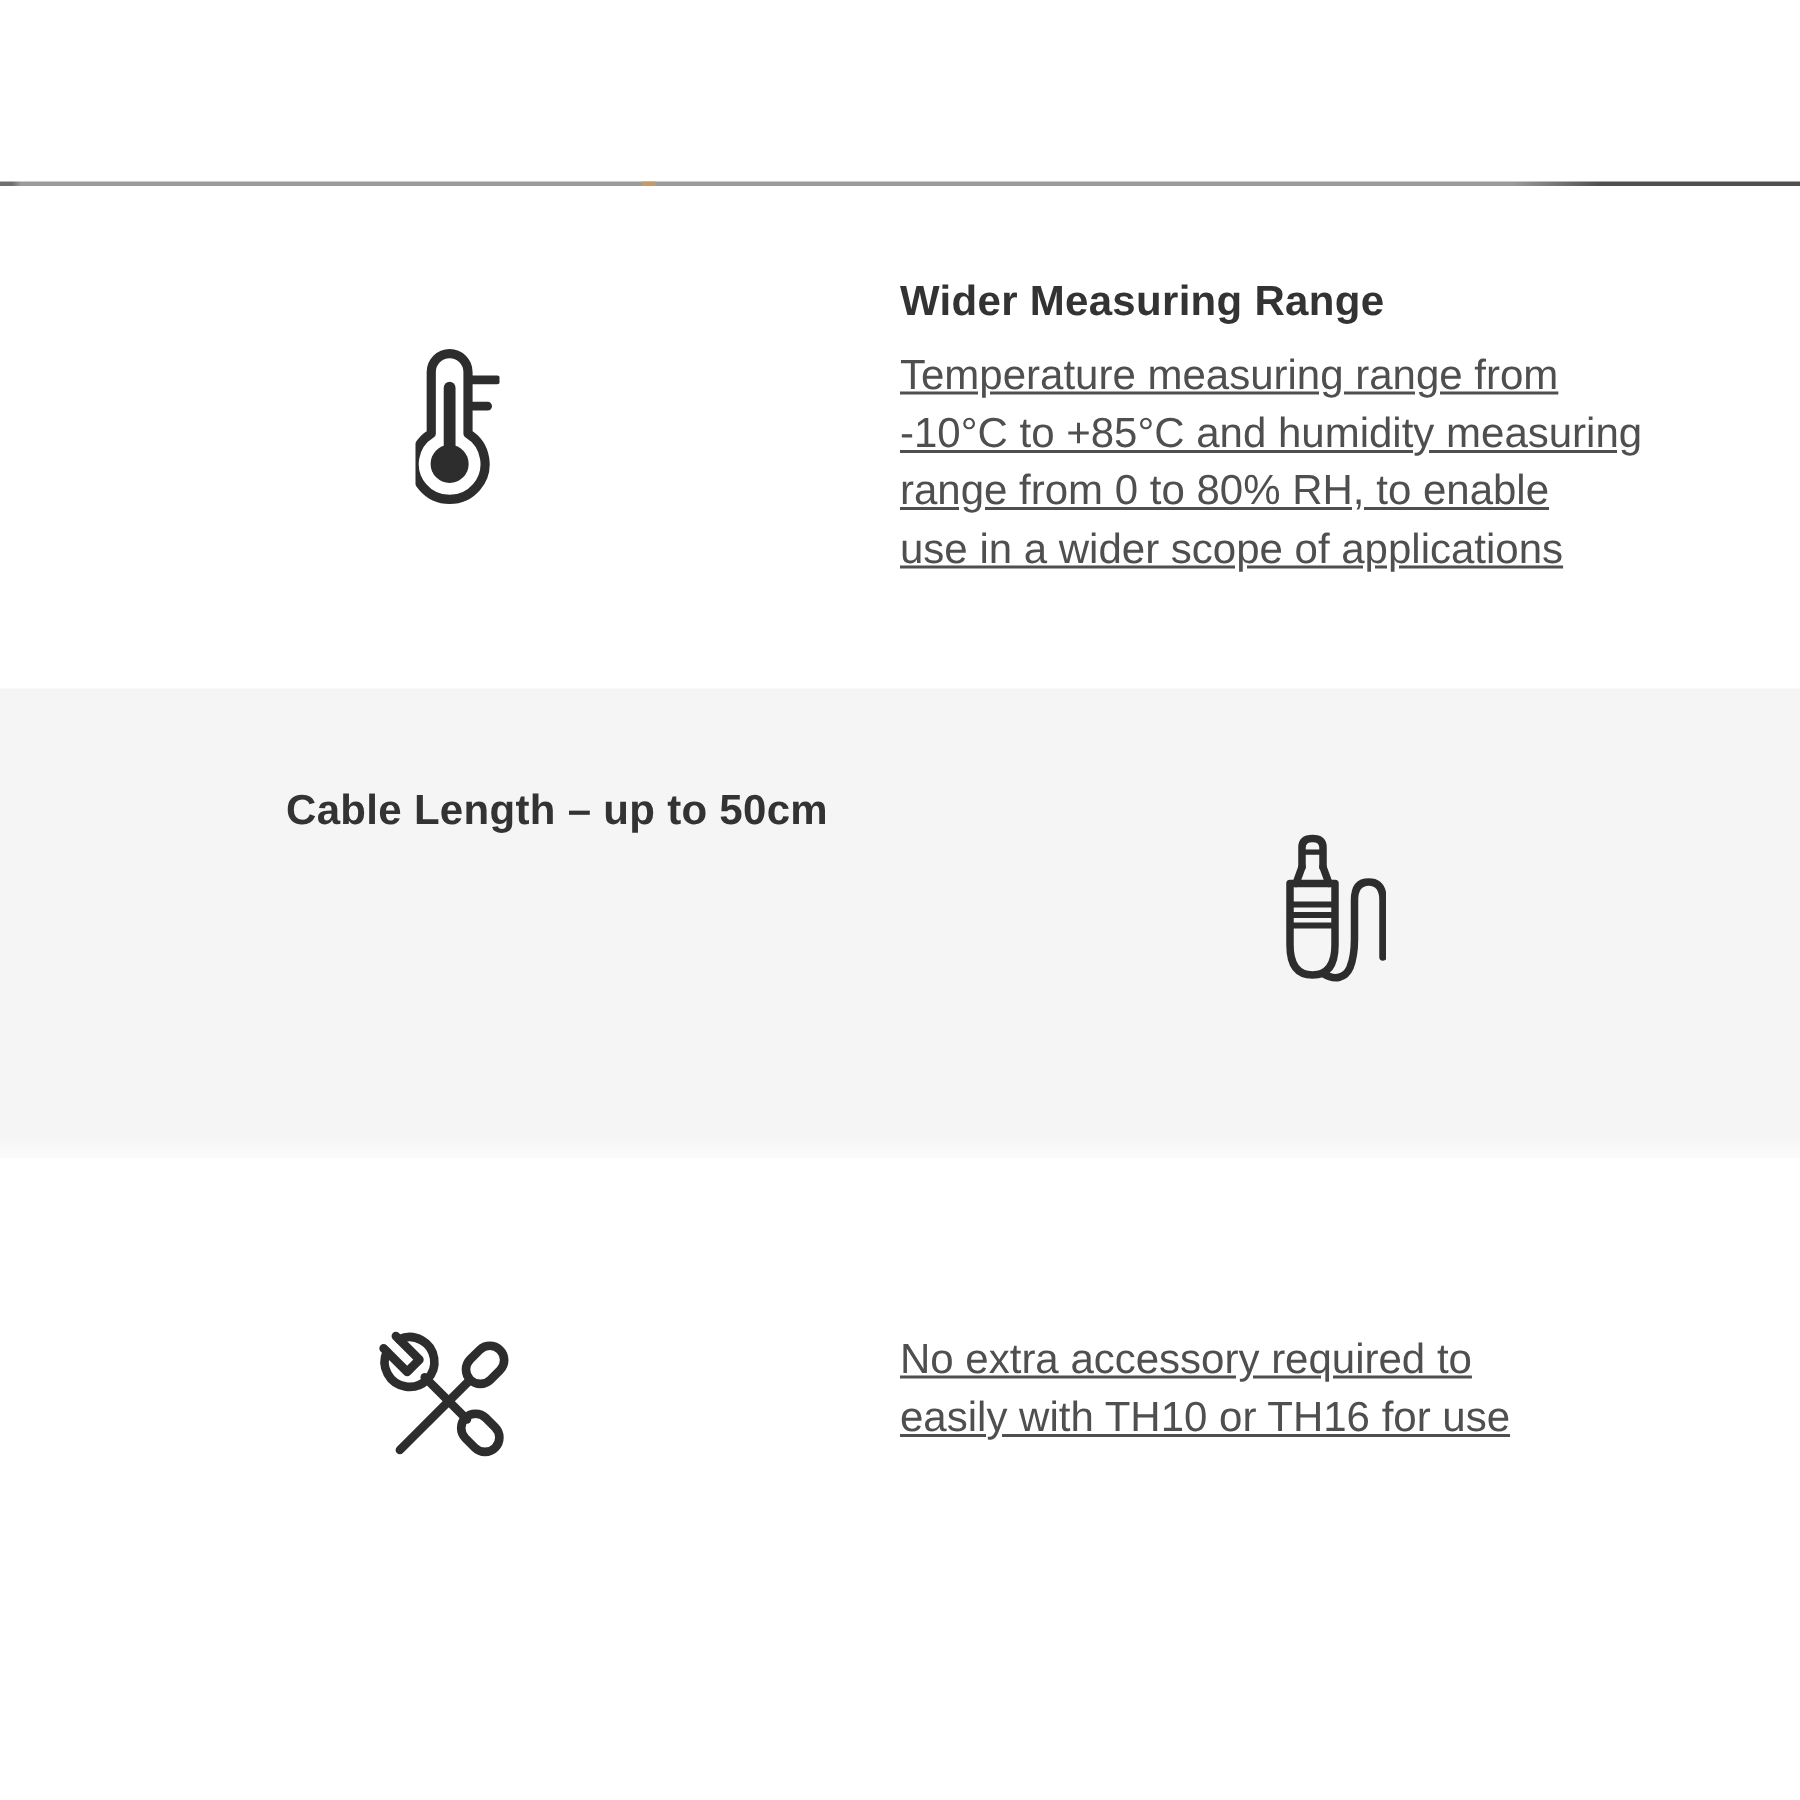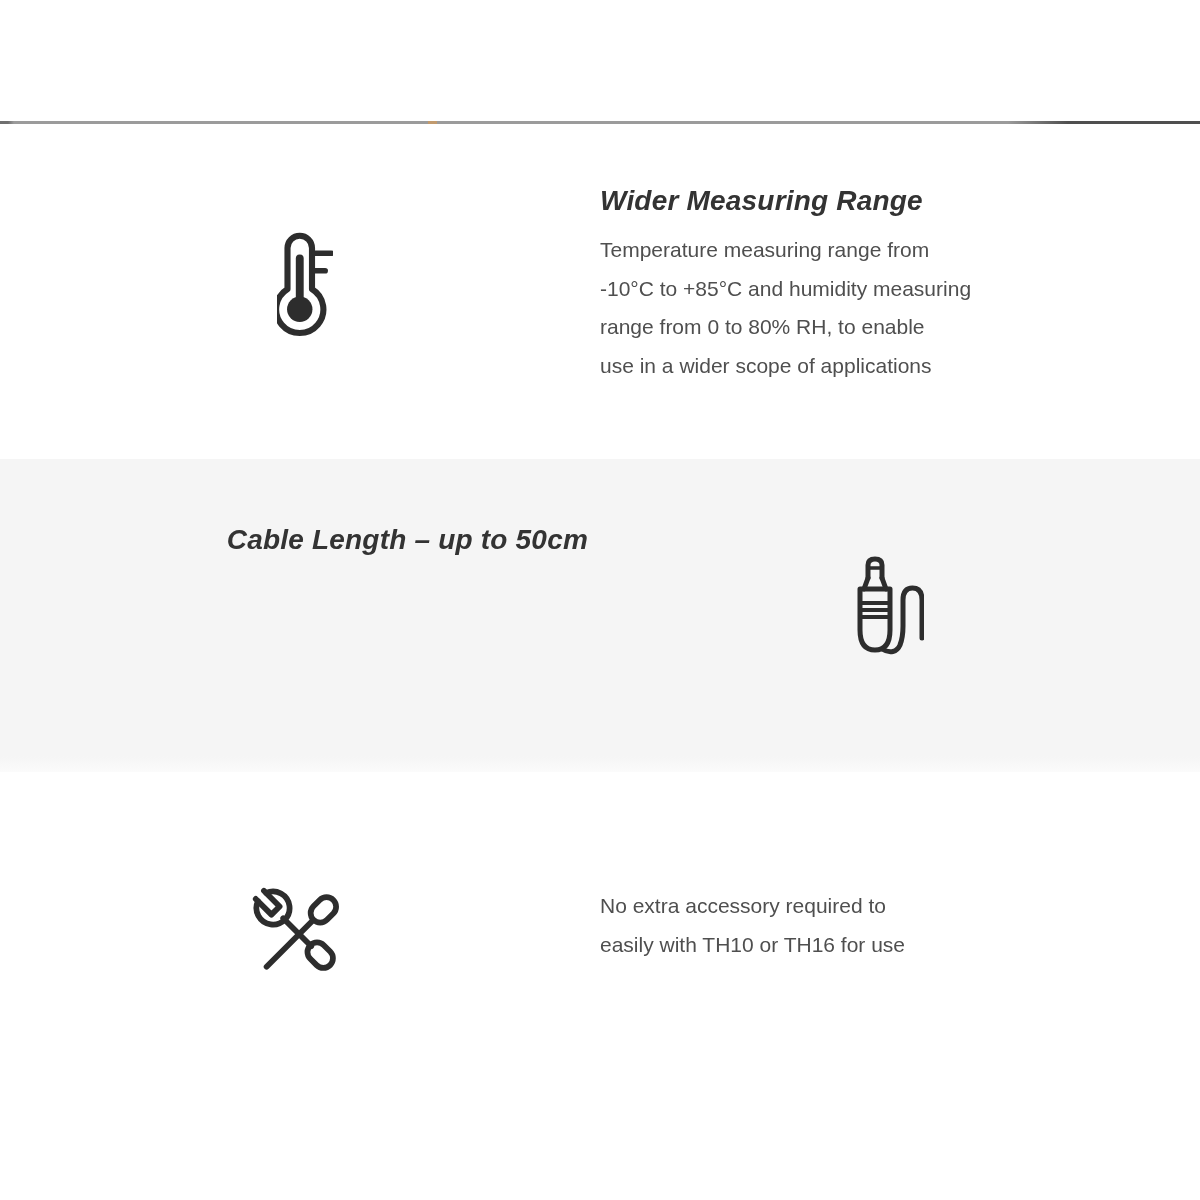--- a/index.html
+++ b/index.html
@@ -25,25 +25,25 @@
   .feature-3{top:772px;height:428px;}
 
   .icon{position:absolute;color:var(--icon);}
   .icon svg{display:block;}
   .icon-thermometer{left:277px;top:104px;}
   .icon-jack{left:856px;top:97px;}
   .icon-tools{left:250px;top:113px;}
 
   .text-block{position:absolute;width:560px;}
   .text-block h2{margin:0;font-size:28px;line-height:33px;font-weight:bold;
-    color:var(--heading);letter-spacing:0.2px;font-style:italic;}
-  .text-block p{margin:14px 0 0 0;font-size:21px;line-height:38.5px;
-    color:var(--body);white-space:pre-line;}
+    color:var(--heading);letter-spacing:0.2px;}
+  .text-block p{margin:14px 0 0 0;font-size:28px;line-height:38.5px;
+    color:var(--body);white-space:pre-line;text-decoration:underline;}
   .tb-1{left:600px;top:61px;}
-  .tb-2{right:612px;top:64px;width:520px;text-align:right;}
+  .tb-2{right:648px;top:64px;width:520px;text-align:right;}
   .tb-3{left:600px;top:101px;}
 </style>
 </head>
 <body>
 
 <div class="canvas">
 
   <div class="divider">
     <span class="speck"></span>
   </div>

